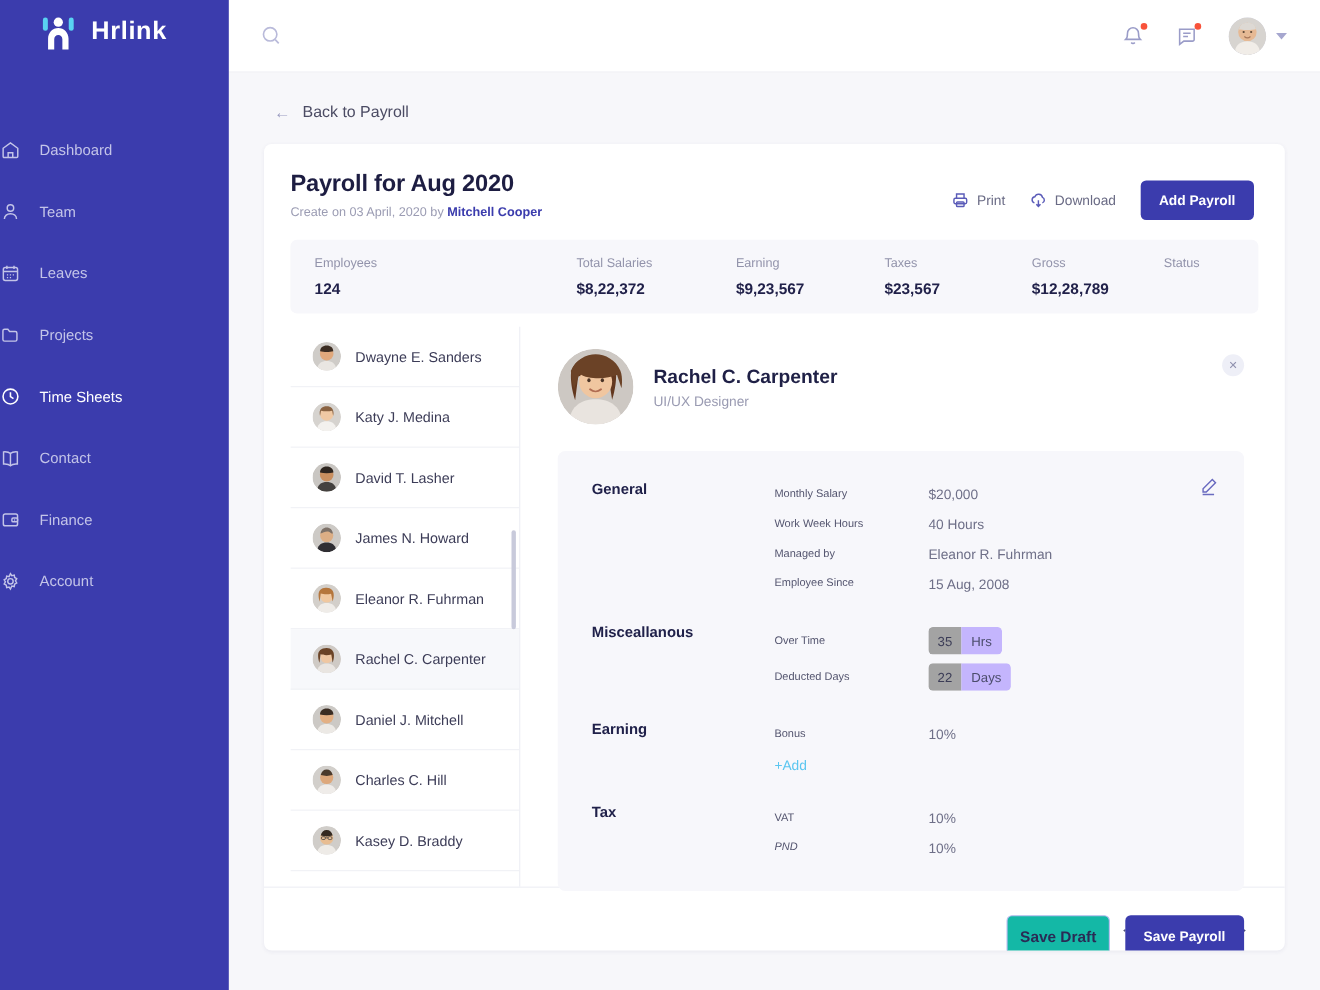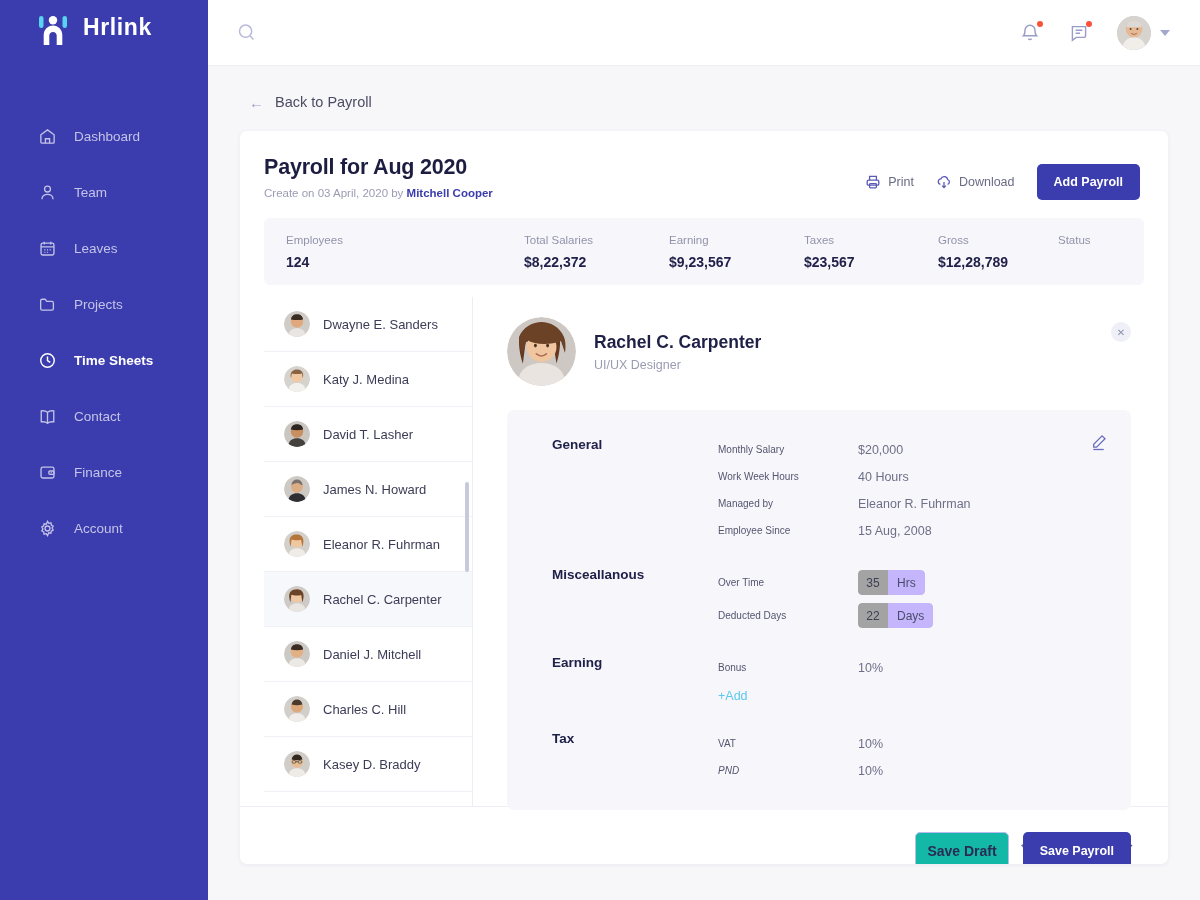--- a/index.html
+++ b/index.html
@@ -24,25 +24,25 @@
     height: 66px;
   }
   .logo-mark { width: 30px; height: 32px; display: block; }
   .logo-text {
     color: #ffffff; font-size: 23px; font-weight: bold;
     letter-spacing: 0.6px;
   }
   .nav { margin-top: 42px; }
   .nav-item {
     display: flex; align-items: center; gap: 17px;
-    height: 56px; padding-left: 38px;
+    height: 56px; 
     color: #c3c4e8; font-size: 13.5px;
     cursor: pointer;
   }
-  .nav-item.active { color: #ffffff; font-weight: bold; text-align: right; }
+  .nav-item.active { color: #ffffff; font-weight: normal; text-align: right; }
   .nav-item .ni { width: 19px; height: 19px; display:block; flex:0 0 19px; }
   .nav-item svg { display:block; }
 
   
   .main { flex: 1; height: 900px; display: flex; flex-direction: column; background: #f7f7fa; }
   .topbar {
     height: 66px; background: #ffffff;
     display: flex; align-items: center;
     padding: 0 30px 0 28px;
     border-bottom: 1px solid #eeeef4;
@@ -138,21 +138,21 @@
     background: #eeeff7; color: #8f90ae;
     display: flex; align-items: center; justify-content: center;
     font-size: 10px; cursor: pointer;
   }
 
   .panel {
     margin-top: 24px; background: #f7f7fb; border-radius: 7px;
     padding: 26px 0 26px 31px; position: relative;
   }
   .edit-btn { position: absolute; right: 24px; top: 24px; width: 17px; height: 17px; color: #6a6bc0; cursor: pointer; }
-  .sec { display: flex; margin-bottom: 22px; margin-left: 14px; }
+  .sec { display: flex; margin-bottom: 22px; }
   .sec:last-child { margin-bottom: 0; }
   .sec-title { width: 166px; flex: 0 0 166px; font-size: 13.5px; font-weight: bold; color: #20214a; padding-top: 1px; }
   .sec-rows { flex: 1; }
   .row { display: flex; align-items: center; height: 27px; }
   .row-k { width: 140px; flex: 0 0 140px; font-size: 10px; color: #54556f; }
   .row-v { font-size: 12.5px; color: #6e6f88; }
   .row.input-row { height: 33px; }
   .stepper { display: flex; align-items: stretch; border-radius: 4px; overflow: hidden; height: 25px; }
   .stepper .num {
     background: #a3a3a3; color: #3c3d57; font-size: 12px;

